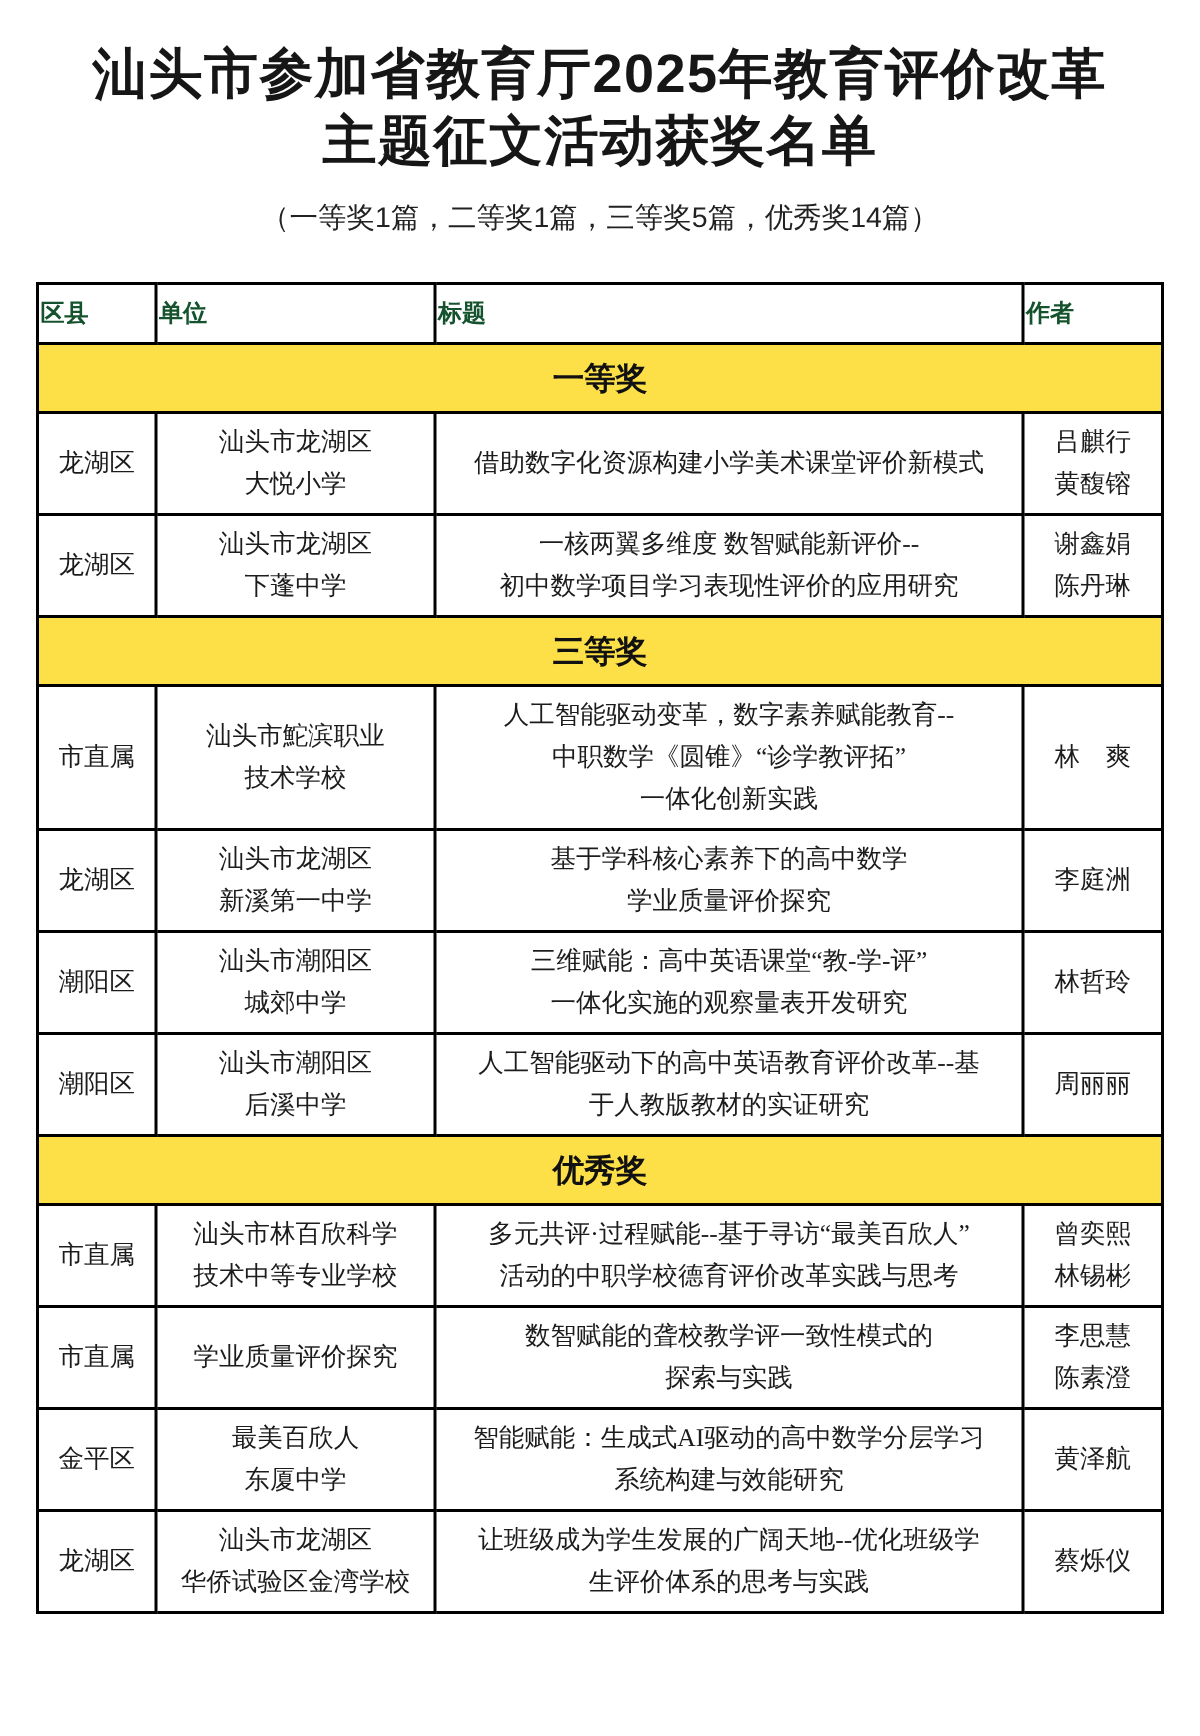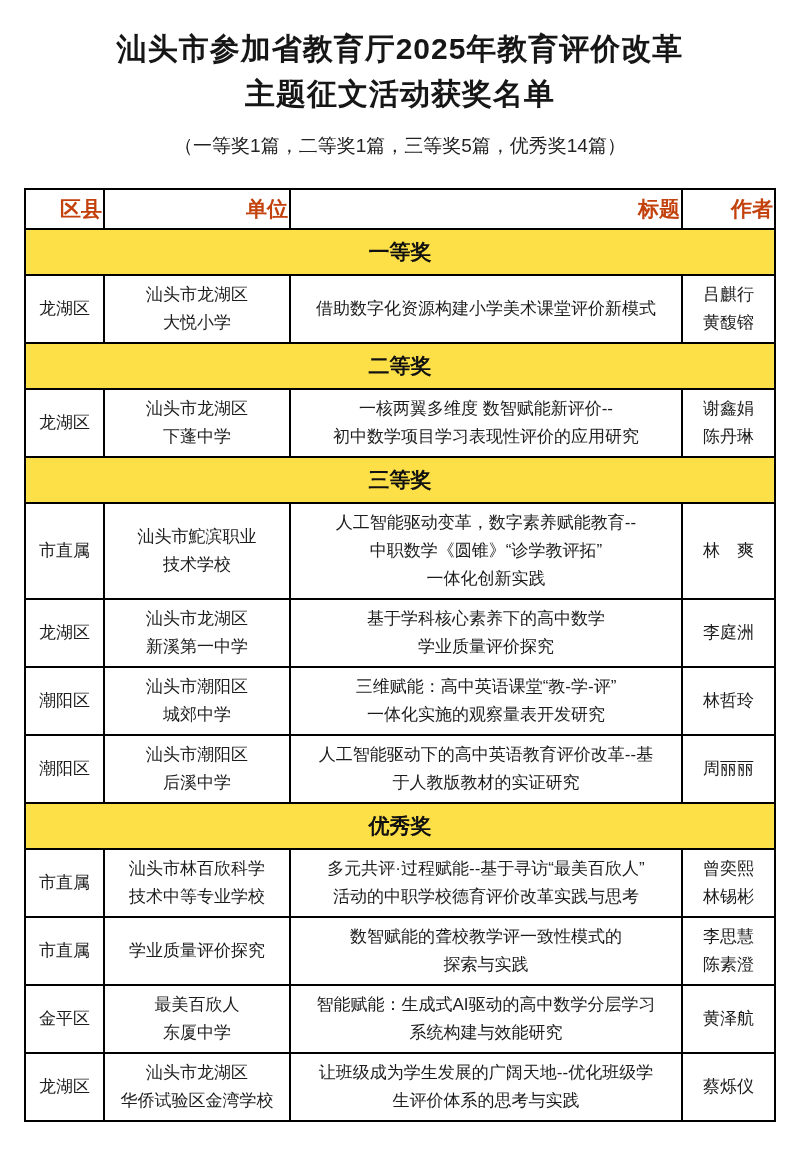--- a/index.html
+++ b/index.html
@@ -15,21 +15,21 @@
     height: 1157px;
     margin: 0 auto;
     background: #ffffff;
     box-sizing: border-box;
     padding-top: 26px;
     overflow: hidden;
   }
   .doc-title {
     text-align: center;
     font-weight: bold;
-    font-size: 30px;
+    font-size: 36px;
     line-height: 45px;
     letter-spacing: 1px;
     color: #161616;
   }
   .doc-subtitle {
     text-align: center;
     font-size: 19px;
     line-height: 24px;
     margin-top: 18px;
     color: #222222;
@@ -40,45 +40,45 @@
     width: 750px;
     margin: 30px auto 0 auto;
   }
   table.awards th,
   table.awards td {
     border: 2px solid #000000;
     box-sizing: border-box;
     overflow: hidden;
   }
   table.awards th {
-    font-size: 21px;
+    font-size: 16px;
     font-weight: bold;
     height: 40px;
-    text-align: right;
-    color: #c2410c;
+    text-align: left;
+    color: #14532d;
     background: #ffffff;
   }
   td.section-cell {
     height: 46px;
     text-align: center;
     font-weight: bold;
     font-size: 21px;
     color: #111111;
     background: #fde047;
   }
   td.cell {
     text-align: center;
     vertical-align: middle;
     font-size: 17px;
     line-height: 28px;
     padding: 5px 6px;
     color: #1c1c1c;
     background: #ffffff;
   }
-  td.title-cell { padding-left: 8px; padding-right: 8px; }
+  td.title-cell { padding-left: 8px; padding-right: 8px; font-family: Liberation Serif, serif; }
   .line { text-align: center; }
 </style>
 </head>
 <body>
 
 <div class="page">
   <div class="doc-title">
     <div>汕头市参加省教育厅2025年教育评价改革</div>
     <div>主题征文活动获奖名单</div>
   </div>
@@ -111,23 +111,20 @@
           </td>
           <td class="cell title-cell">
             <div class="line">借助数字化资源构建小学美术课堂评价新模式</div>
           </td>
           <td class="cell author-cell">
             <div class="line">吕麒行</div>
             <div class="line">黄馥镕</div>
           </td>
         </tr>
         <tr>
-          <td colspan="4" class="section-cell">二等奖</td>
-        </tr>
-        <tr>
           <td class="cell district-cell">龙湖区</td>
           <td class="cell unit-cell">
             <div class="line">汕头市龙湖区</div>
             <div class="line">下蓬中学</div>
           </td>
           <td class="cell title-cell">
             <div class="line">一核两翼多维度 数智赋能新评价--</div>
             <div class="line">初中数学项目学习表现性评价的应用研究</div>
           </td>
           <td class="cell author-cell">

